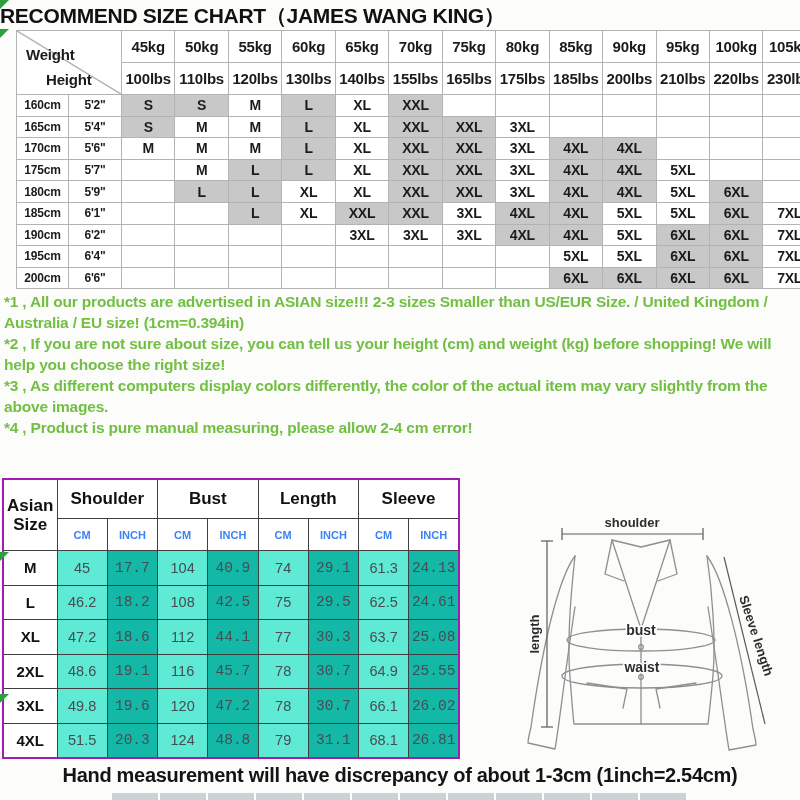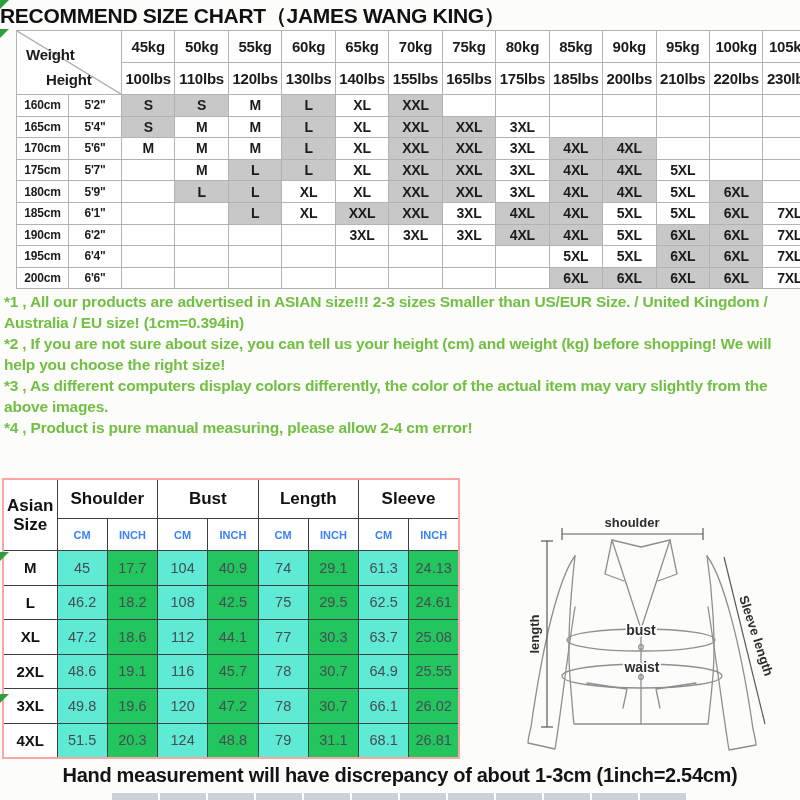--- a/index.html
+++ b/index.html
@@ -35,30 +35,30 @@
   .notes {
     position:absolute; top:291px; left:4px; width:793px;
     color:#72bf44; font-weight:bold; font-size:15.5px; line-height:21px;
     letter-spacing:-0.2px;
   }
   .notes p { margin:0; }
 
   
   table.spec {
     position:absolute; top:478px; left:2px; width:456px;
-    border-collapse:collapse; table-layout:fixed; border:2px solid #fca5a5;
+    border-collapse:collapse; table-layout:fixed; border:2px solid #a21caf;
   }
   .spec th, .spec td { border:1.5px solid #3f3f3f; padding:0; text-align:center; background:#fff; }
   .spec thead tr.grp th { font-size:17px; height:38px; font-weight:bold; color:#111; }
   .spec thead tr.sub th { font-size:11px; height:31px; font-weight:bold; color:#3b82f6; }
   .spec tbody th { font-size:15px; height:33.5px; font-weight:bold; color:#111; white-space:nowrap; }
   .spec th.sizecol { white-space:normal; font-size:15px; line-height:19px; }
   .spec tbody td { font-size:14.5px; color:#474c52; }
   .spec td.cm   { background:#5eead4; }
-  .spec td.inch { background:#22c55e; }
+  .spec td.inch { background:#14b8a6;font-family:Liberation Mono, monospace; }
 
   
   .jacket { position:absolute; left:495px; top:477px; width:300px; height:290px; }
   .jacket text { font-family:"Liberation Sans", sans-serif; }
   .halo { paint-order:stroke; stroke:#ffffff; stroke-width:3px; }
 
   
   .footer-note {
     position:absolute; top:764px; left:0; width:800px; text-align:center;
     font-size:20px; font-weight:bold; color:#141414; letter-spacing:-0.3px;

